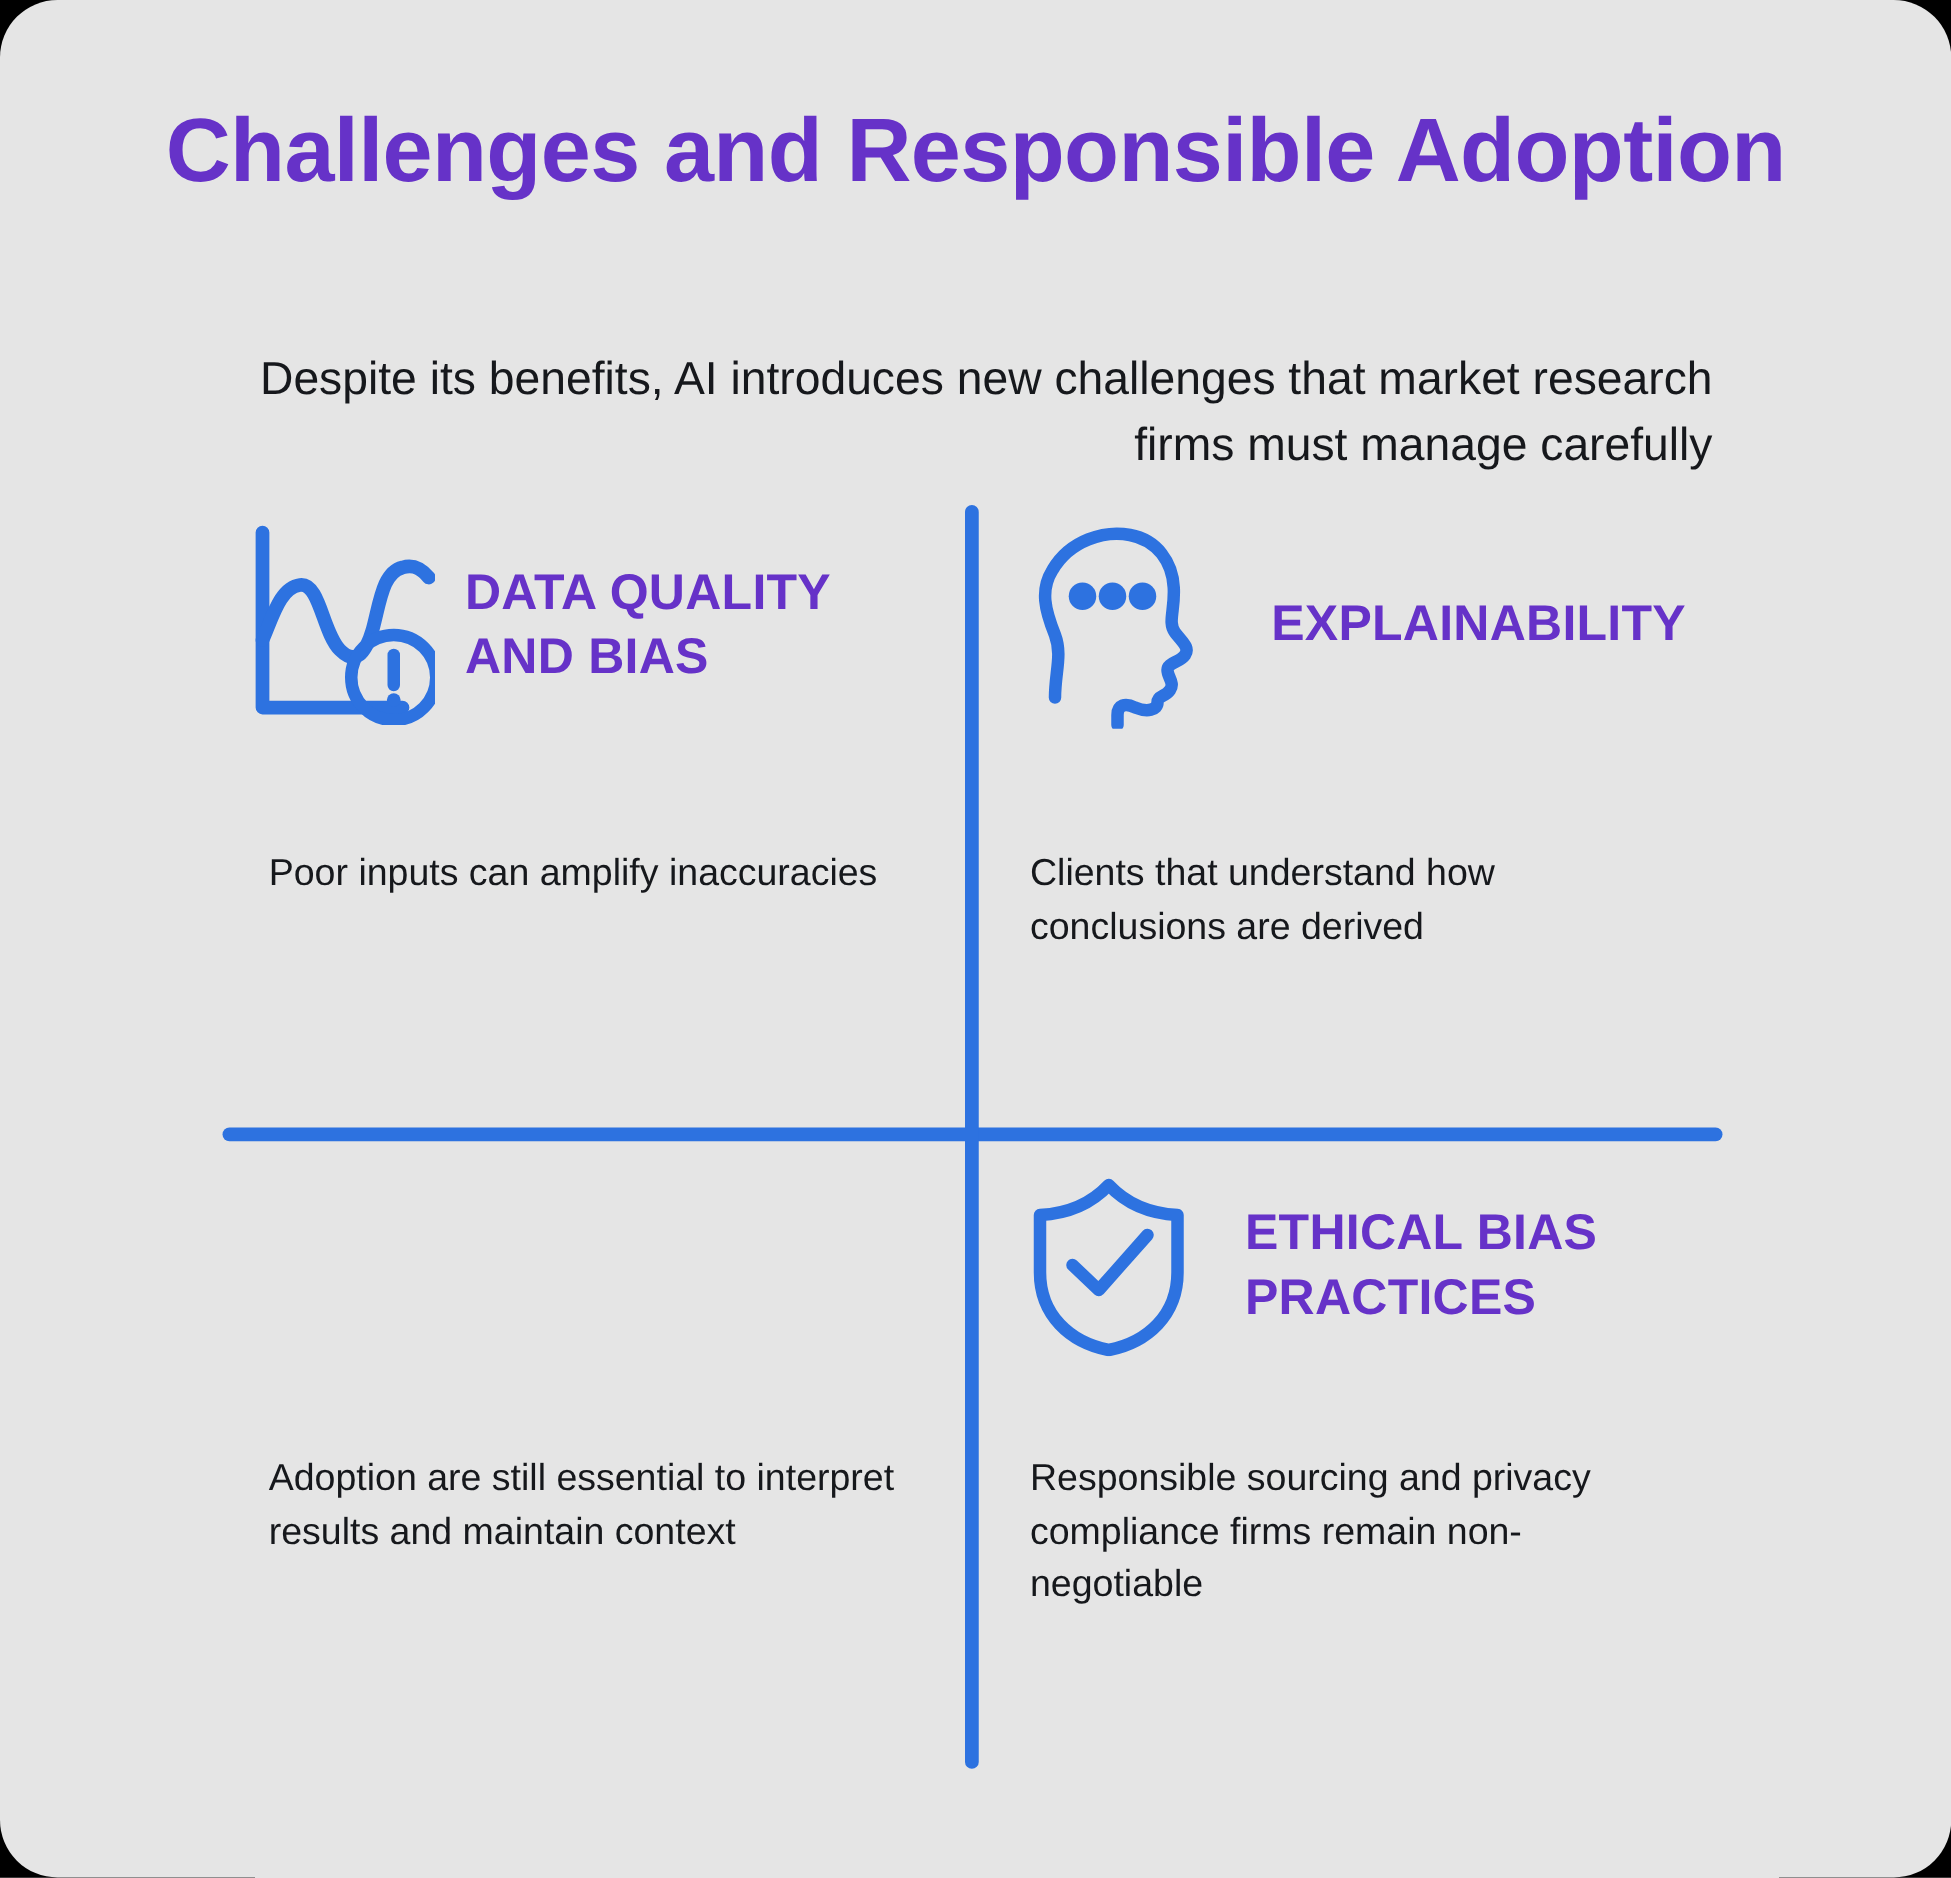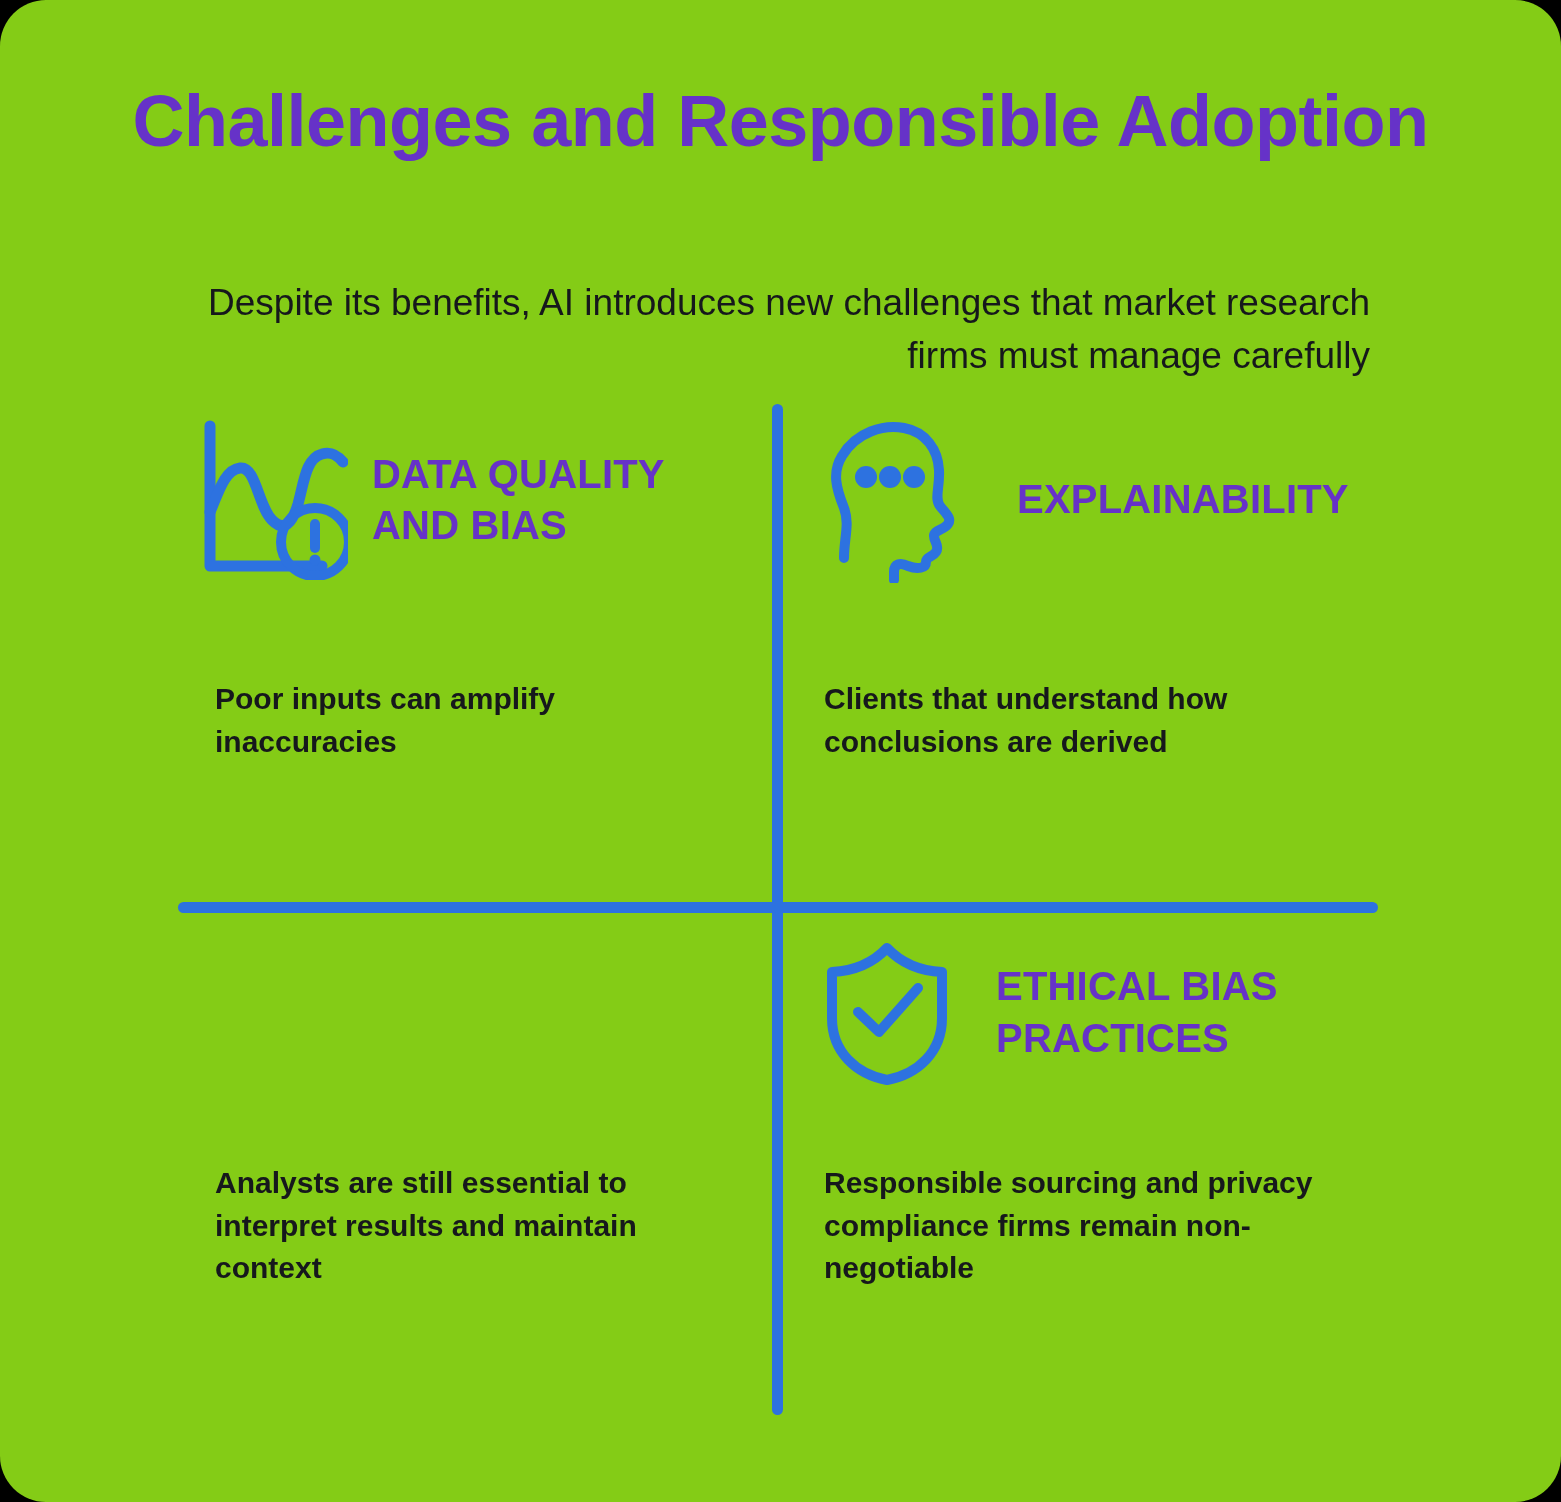--- a/index.html
+++ b/index.html
@@ -13,21 +13,21 @@
     font-family: "Liberation Sans", sans-serif;
     -webkit-font-smoothing: antialiased;
   }
 
   .card {
     position: absolute;
     left: 0;
     top: 0;
     width: 1561px;
     height: 1502px;
-    background: #84cc16;
+    background: #e5e5e5;
     border-radius: 46px;
     box-sizing: border-box;
     overflow: hidden;
   }
 
   
   .page-title {
     position: absolute;
     left: 0;
     top: 84px;
@@ -96,21 +96,21 @@
   .quad-title {
     color: #6632c8;
     font-size: 40px;
     font-weight: bold;
     line-height: 1.28;
     letter-spacing: 0.2px;
   }
   .quad-body {
     color: #16181c;
     font-size: 30px;
-    font-weight: 700;
+    font-weight: 400;
     line-height: 1.42;
   }
 
   
   #quad-tl { left: 198px; top: 420px; width: 520px; }
   #quad-tr { left: 822px; top: 420px; width: 560px; gap: 45px; }
   #quad-bl { left: 212px; top: 940px; width: 520px; }
   #quad-br { left: 822px; top: 940px; width: 560px; }
 
   #body-tl { position: absolute; left: 215px; top: 678px; width: 500px; }
@@ -155,21 +155,21 @@
                  C104 150 96 152 86 148 C78 144 72 146 72 154 L72 162" stroke="#2d72e0" stroke-width="10" stroke-linecap="round" stroke-linejoin="round" fill="none"></path>
         <circle cx="44" cy="59" r="11" fill="#2d72e0"></circle>
         <circle cx="68" cy="59" r="11" fill="#2d72e0"></circle>
         <circle cx="92" cy="59" r="11" fill="#2d72e0"></circle>
       </svg>
     </div>
     <div class="quad-title quad-title-wrap">EXPLAINABILITY</div>
   </div>
   <div class="quad-body" id="body-tr">Clients that understand how conclusions are derived</div>
 
-  <div class="quad-body" id="body-bl">Analysts are still essential to interpret results and maintain context</div>
+  <div class="quad-body" id="body-bl">Adoption are still essential to interpret results and maintain context</div>
 
   <div class="quad quad-head" id="quad-br">
     <div class="icon-box sm">
       <svg width="130" height="145" viewBox="0 0 130 145" fill="none" xmlns="http://www.w3.org/2000/svg">
         <path d="M65 8 C50 24 30 31 10 32 L10 78 C10 112 34 134 65 140 C96 134 120 112 120 78 L120 32
                  C100 31 80 24 65 8 Z" stroke="#2d72e0" stroke-width="10" stroke-linejoin="round" stroke-linecap="round" fill="none"></path>
         <path d="M36 72 L57 92 L96 48" stroke="#2d72e0" stroke-width="10" stroke-linecap="round" stroke-linejoin="round" fill="none"></path>
       </svg>
     </div>
     <div class="quad-title quad-title-wrap">ETHICAL BIAS PRACTICES</div>

